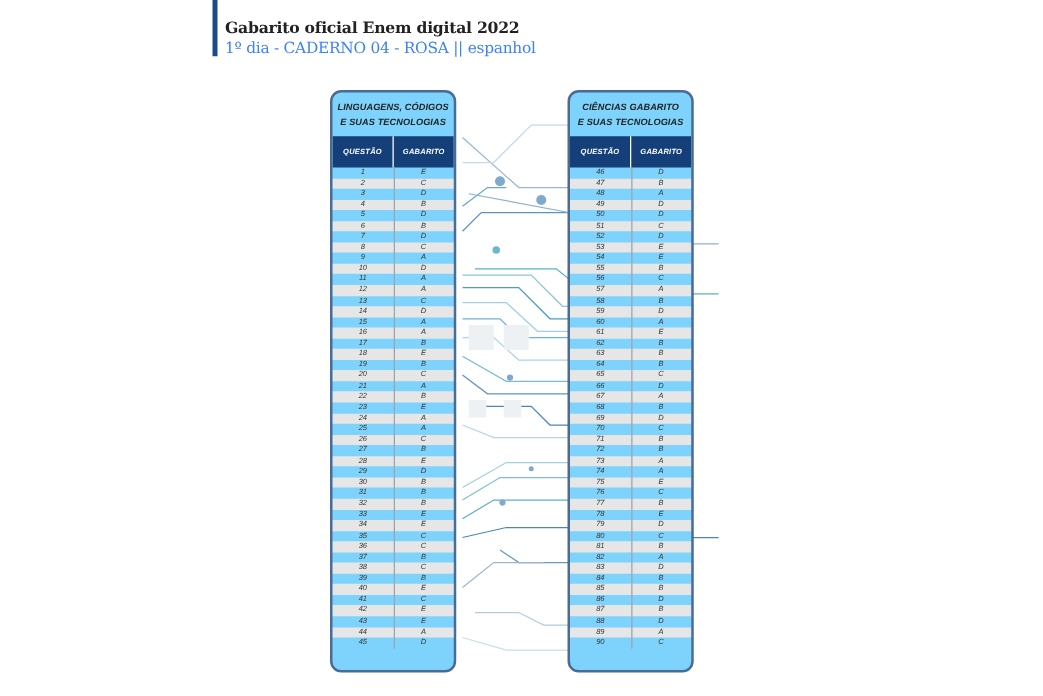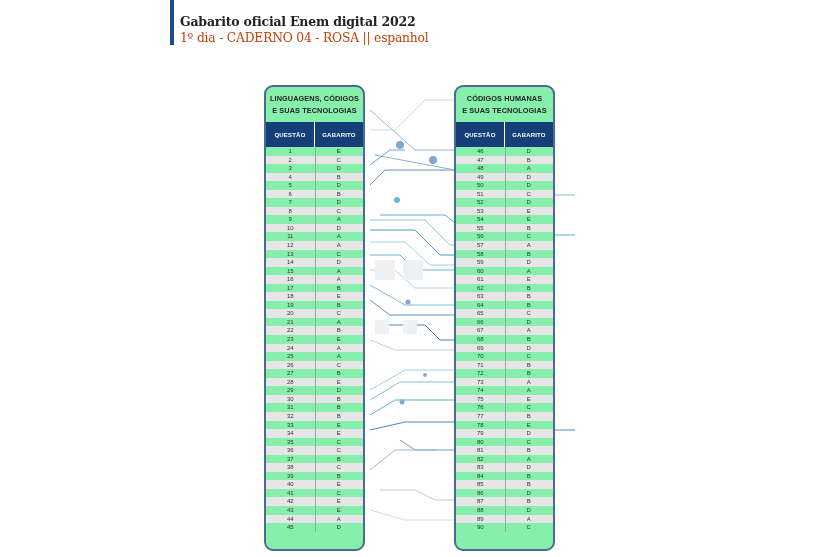--- a/index.html
+++ b/index.html
@@ -10,27 +10,27 @@
   .title-block { position: absolute; left: 170px; top: 0; height: 50px; }
   .title-bar { position: absolute; left: 0; top: 0; width: 4px; height: 45px; background: #1c4b8a; }
   .title-main {
     position: absolute; left: 10px; top: 14px; white-space: nowrap;
     font-family: "DejaVu Serif", "Liberation Serif", serif; font-weight: bold;
     font-size: 12.5px; color: #222; letter-spacing: -0.2px;
   }
   .title-sub {
     position: absolute; left: 10px; top: 31px; white-space: nowrap;
     font-family: "DejaVu Serif", "Liberation Serif", serif;
-    font-size: 12.3px; color: #c2410c; letter-spacing: -0.2px;
+    font-size: 12.3px; color: #3b82f6; letter-spacing: -0.2px;
   }
   .bg-circuit { position: absolute; left: 255px; top: 70px; width: 320px; height: 480px; }
   .panel {
-    position: absolute; top: 85px; width: 101px; height: 466px;
-    border: 2px solid #4a6b94; border-radius: 9px; background: #86efac;
-    box-sizing: border-box; overflow: hidden;
+    position: absolute; top: 72px; width: 101px; height: 466px;
+    border: 2px solid #4a6b94; border-radius: 9px; background: #7dd3fc;
+    box-sizing: border-box; overflow: hidden; font-style: italic;
   }
   .panel.left { left: 264px; }
   .panel.right { left: 454px; }
   .panel-title {
     height: 35px; display: flex; flex-direction: column; justify-content: center; align-items: center;
     font-size: 7.3px; font-weight: bold; color: #222; letter-spacing: 0.1px; line-height: 12px;
     text-align: center;
   }
   .panel-title span { display: block; white-space: nowrap; }
   .thead { display: flex; height: 25px; background: #153f78; color: #fff; }
@@ -287,21 +287,21 @@
       </div>
       <div class="row">
         <div>45</div>
         <div>D</div>
       </div>
     </div>
 </div>
 
 <div class="panel right">
   <div class="panel-title">
-    <span>CÓDIGOS HUMANAS</span>
+    <span>CIÊNCIAS GABARITO</span>
     <span>E SUAS TECNOLOGIAS</span>
   </div>
   <div class="thead">
     <div>QUESTÃO</div>
     <div>GABARITO</div>
   </div>
   <div class="tbody">
       <div class="row">
         <div>46</div>
         <div>D</div>

